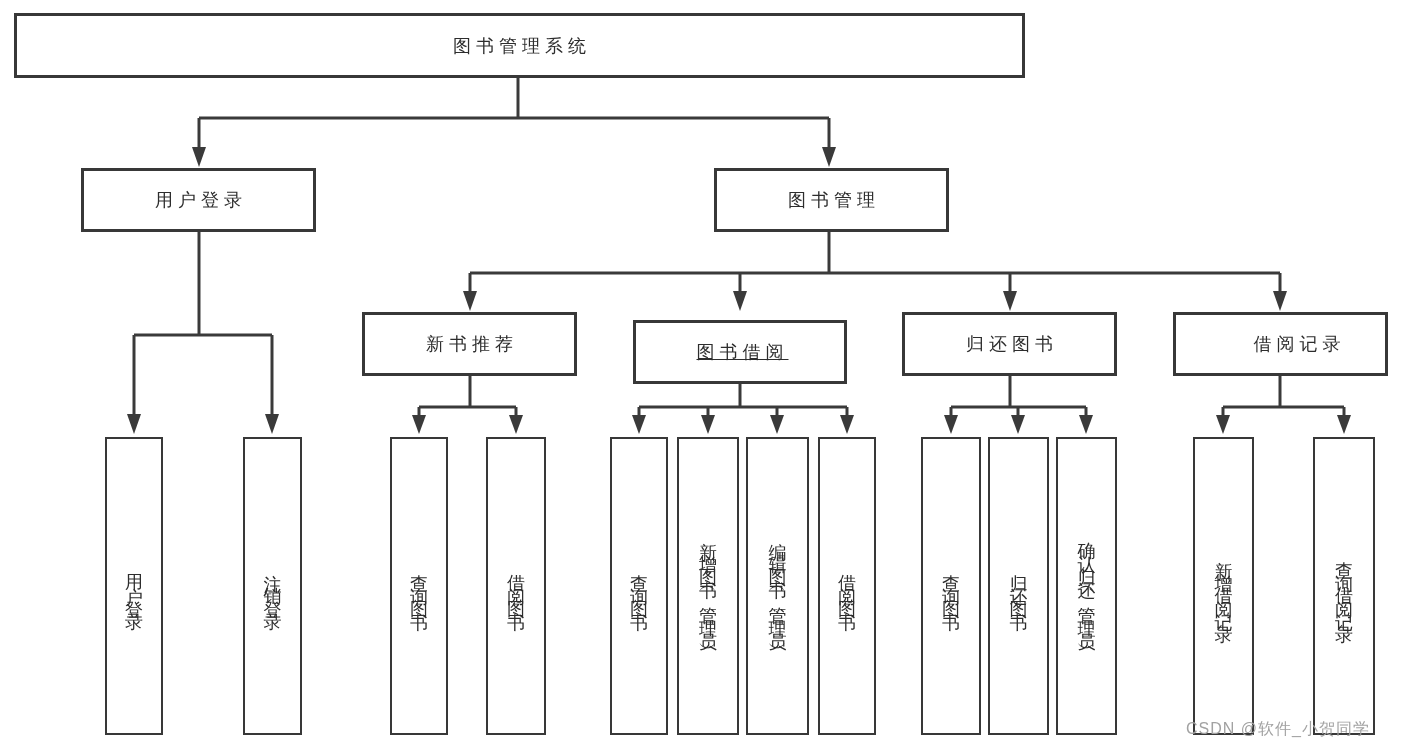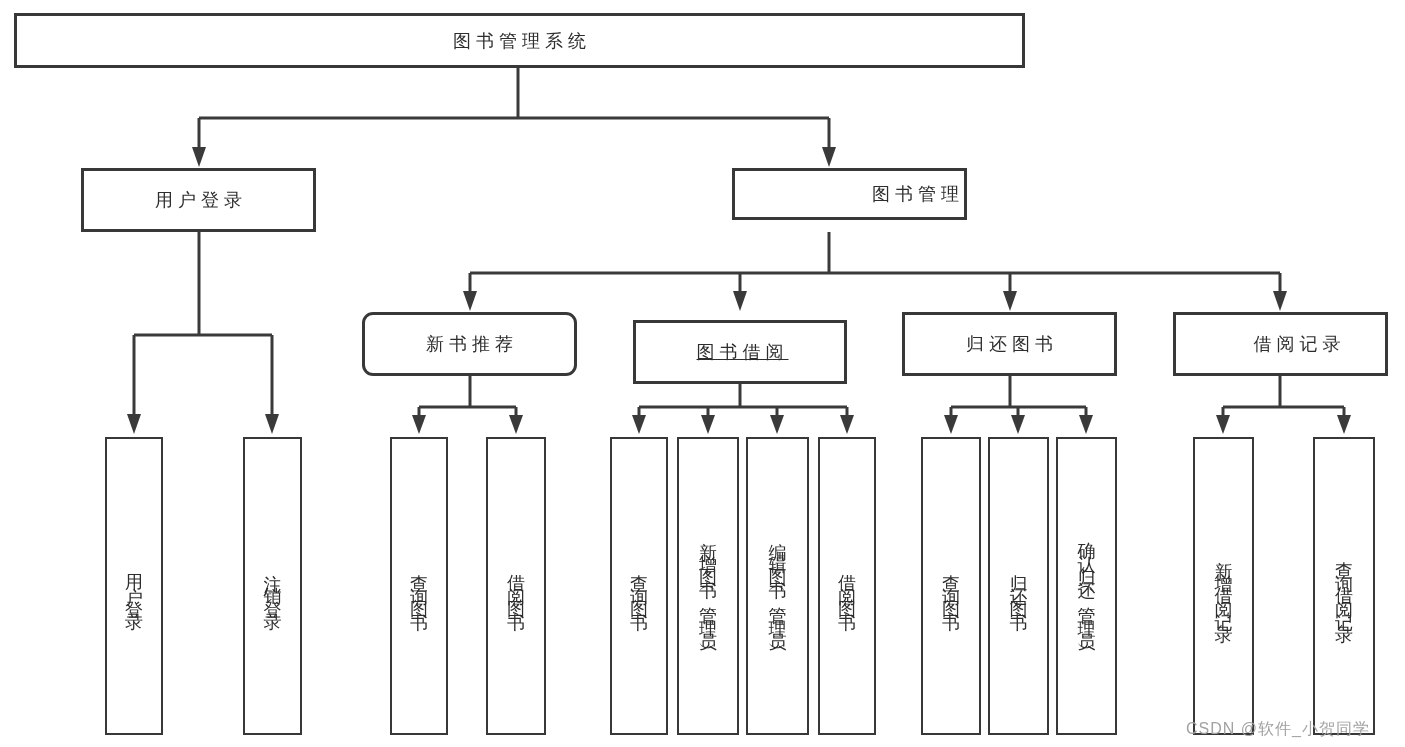--- a/index.html
+++ b/index.html
@@ -15,26 +15,26 @@
     display:flex;align-items:center;justify-content:center;
     font-size:18px;color:#2d2d2d;
   }
   .hnode span{letter-spacing:5px;text-indent:5px;white-space:nowrap;}
   .vnode{border-width:2px;}
   .vnode span{
     writing-mode:vertical-rl;text-orientation:mixed;
     letter-spacing:13px;line-height:1;white-space:nowrap;
   }
   
-  .n-root{left:14px;top:13px;width:1011px;height:55px;}
+  .n-root{left:14px;top:13px;width:1011px;height:65px;}
   
   .n-login{left:81px;top:168px;width:235px;height:64px;}
-  .n-mgmt {left:732px;top:168px;width:235px;height:52px;justify-content:flex-end;}
+  .n-mgmt {left:714px;top:168px;width:235px;height:64px;}
   
-  .n-g0{left:362px;top:312px;width:215px;height:64px;border-radius:11px;}
+  .n-g0{left:362px;top:312px;width:215px;height:64px;}
   .n-g1{left:633px;top:320px;width:214px;height:64px;text-decoration:underline;}
   .n-g2{left:902px;top:312px;width:215px;height:64px;}
   .n-g3{left:1173px;top:312px;width:215px;height:64px;padding-left:33px;}
   
   .leaf{top:437px;height:298px;}
   .n-l-login1{left:105px;width:58px;}
   .n-l-login2{left:243px;width:59px;}
   .n-l-g0a{left:390px;width:58px;}
   .n-l-g0b{left:486px;width:60px;}
   .n-l-g1a{left:610px;width:58px;}

